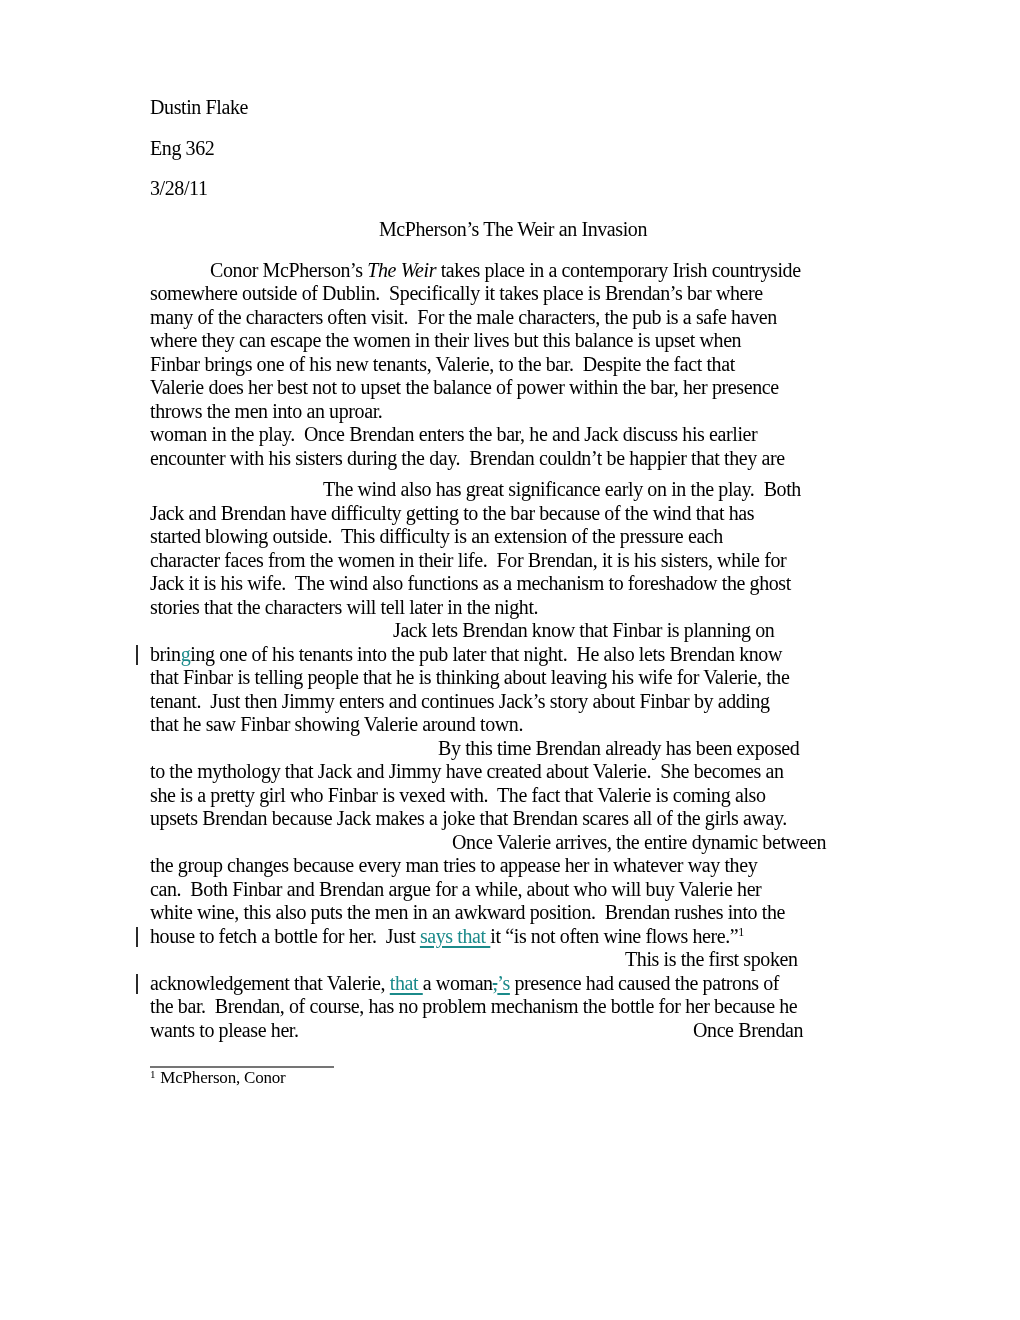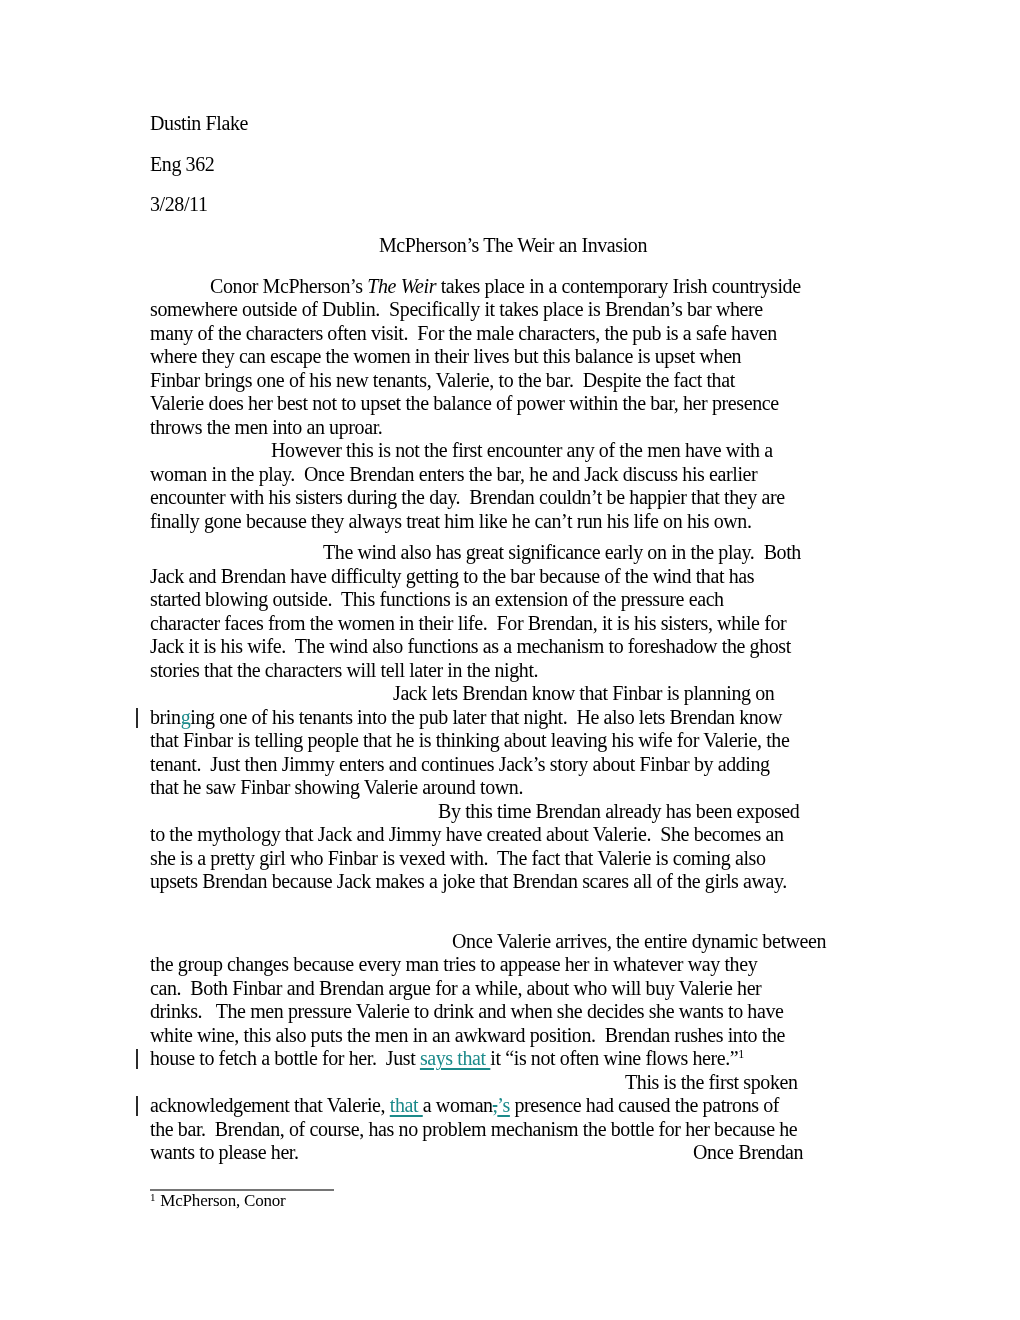--- a/index.html
+++ b/index.html
@@ -1,21 +1,21 @@
 <!DOCTYPE html>
 <html style="--rev-teal: #1b8a8a; --rule-gray: #757575;"><head>
 <meta charset="utf-8">
 <style>
   html, body { margin:0; padding:0; }
   body {
     width:1020px; height:1320px; background:#ffffff; position:relative;
     font-family:"Liberation Serif", "DejaVu Serif", serif; color:#000;
     overflow:hidden;
   }
-  .doc { position:absolute; left:150px; top:112px; width:726px; font-size:20px; letter-spacing:-0.4px; }
+  .doc { position:absolute; left:150px; top:96px; width:726px; font-size:20px; letter-spacing:-0.4px; }
   .hline { height:40.7px; line-height:23.5px; white-space:pre; }
   .title { height:40.7px; line-height:23.5px; text-align:center; font-weight:normal; }
   .body-block { margin:0; }
   .line { position:relative; height:23.5px; line-height:23.5px; white-space:pre; }
   .line.changed::before {
     content:""; position:absolute; left:-14px; top:2px; height:20px;
     border-left:2px solid #2b2b2b;
   }
   .seg-plain { }
   .seg-i { font-style:italic; }
@@ -44,43 +44,40 @@
   <div class="title">McPherson’s The Weir an Invasion</div>
 
   <div class="body-block">
       <div class="line" style="padding-left: 60px;"><span class="seg-plain">Conor McPherson’s </span><span class="seg-i">The Weir</span><span class="seg-plain"> takes place in a contemporary Irish countryside</span></div>
       <div class="line"><span class="seg-plain">somewhere outside of Dublin.  Specifically it takes place is Brendan’s bar where</span></div>
       <div class="line"><span class="seg-plain">many of the characters often visit.  For the male characters, the pub is a safe haven</span></div>
       <div class="line"><span class="seg-plain">where they can escape the women in their lives but this balance is upset when</span></div>
       <div class="line"><span class="seg-plain">Finbar brings one of his new tenants, Valerie, to the bar.  Despite the fact that</span></div>
       <div class="line"><span class="seg-plain">Valerie does her best not to upset the balance of power within the bar, her presence</span></div>
       <div class="line"><span class="seg-plain">throws the men into an uproar.</span></div>
-      <div class="line" style="padding-left: 121px;"><span class="seg-plain">However this is not the first encounter any of the men have with a</span></div>
       <div class="line"><span class="seg-plain">woman in the play.  Once Brendan enters the bar, he and Jack discuss his earlier</span></div>
       <div class="line"><span class="seg-plain">encounter with his sisters during the day.  Brendan couldn’t be happier that they are</span></div>
-      <div class="line"><span class="seg-plain">finally gone because they always treat him like he can’t run his life on his own.</span></div>
       <div class="line" style="padding-left: 173px; margin-top: 8px;"><span class="seg-plain">The wind also has great significance early on in the play.  Both</span></div>
       <div class="line"><span class="seg-plain">Jack and Brendan have difficulty getting to the bar because of the wind that has</span></div>
-      <div class="line"><span class="seg-plain">started blowing outside.  This functions is an extension of the pressure each</span></div>
+      <div class="line"><span class="seg-plain">started blowing outside.  This difficulty is an extension of the pressure each</span></div>
       <div class="line"><span class="seg-plain">character faces from the women in their life.  For Brendan, it is his sisters, while for</span></div>
       <div class="line"><span class="seg-plain">Jack it is his wife.  The wind also functions as a mechanism to foreshadow the ghost</span></div>
       <div class="line"><span class="seg-plain">stories that the characters will tell later in the night.</span></div>
       <div class="line" style="padding-left: 243px;"><span class="seg-plain">Jack lets Brendan know that Finbar is planning on</span></div>
       <div class="line changed"><span class="seg-plain">brin</span><span class="seg-ins">g</span><span class="seg-plain">ing one of his tenants into the pub later that night.  He also lets Brendan know</span></div>
       <div class="line"><span class="seg-plain">that Finbar is telling people that he is thinking about leaving his wife for Valerie, the</span></div>
       <div class="line"><span class="seg-plain">tenant.  Just then Jimmy enters and continues Jack’s story about Finbar by adding</span></div>
       <div class="line"><span class="seg-plain">that he saw Finbar showing Valerie around town.</span></div>
       <div class="line" style="padding-left: 288px;"><span class="seg-plain">By this time Brendan already has been exposed</span></div>
       <div class="line"><span class="seg-plain">to the mythology that Jack and Jimmy have created about Valerie.  She becomes an</span></div>
       <div class="line"><span class="seg-plain">she is a pretty girl who Finbar is vexed with.  The fact that Valerie is coming also</span></div>
       <div class="line"><span class="seg-plain">upsets Brendan because Jack makes a joke that Brendan scares all of the girls away.</span></div>
-      <div class="line" style="padding-left: 302px; margin-top: 36px;"><span class="seg-plain">Once Valerie arrives, the entire dynamic between</span></div>
+      <div class="line" style="padding-left: 302px;"><span class="seg-plain">Once Valerie arrives, the entire dynamic between</span></div>
       <div class="line"><span class="seg-plain">the group changes because every man tries to appease her in whatever way they</span></div>
       <div class="line"><span class="seg-plain">can.  Both Finbar and Brendan argue for a while, about who will buy Valerie her</span></div>
-      <div class="line"><span class="seg-plain">drinks.   The men pressure Valerie to drink and when she decides she wants to have</span></div>
       <div class="line"><span class="seg-plain">white wine, this also puts the men in an awkward position.  Brendan rushes into the</span></div>
       <div class="line changed"><span class="seg-plain">house to fetch a bottle for her.  Just </span><span class="seg-ins">says that </span><span class="seg-plain">it “is not often wine flows here.”</span><span class="seg-sup">1</span></div>
       <div class="line" style="padding-left: 475px;"><span class="seg-plain">This is the first spoken</span></div>
       <div class="line changed"><span class="seg-plain">acknowledgement that Valerie, </span><span class="seg-ins">that </span><span class="seg-plain">a woman</span><span class="seg-del">,</span><span class="seg-ins">’s</span><span class="seg-plain"> presence had caused the patrons of</span></div>
       <div class="line"><span class="seg-plain">the bar.  Brendan, of course, has no problem mechanism the bottle for her because he</span></div>
       <div class="line"><span class="seg-plain">wants to please her.</span><span class="seg-tabbed">Once Brendan</span></div>
     </div>
 
   <div class="footnote-sep"></div>
   <div class="footnote">

